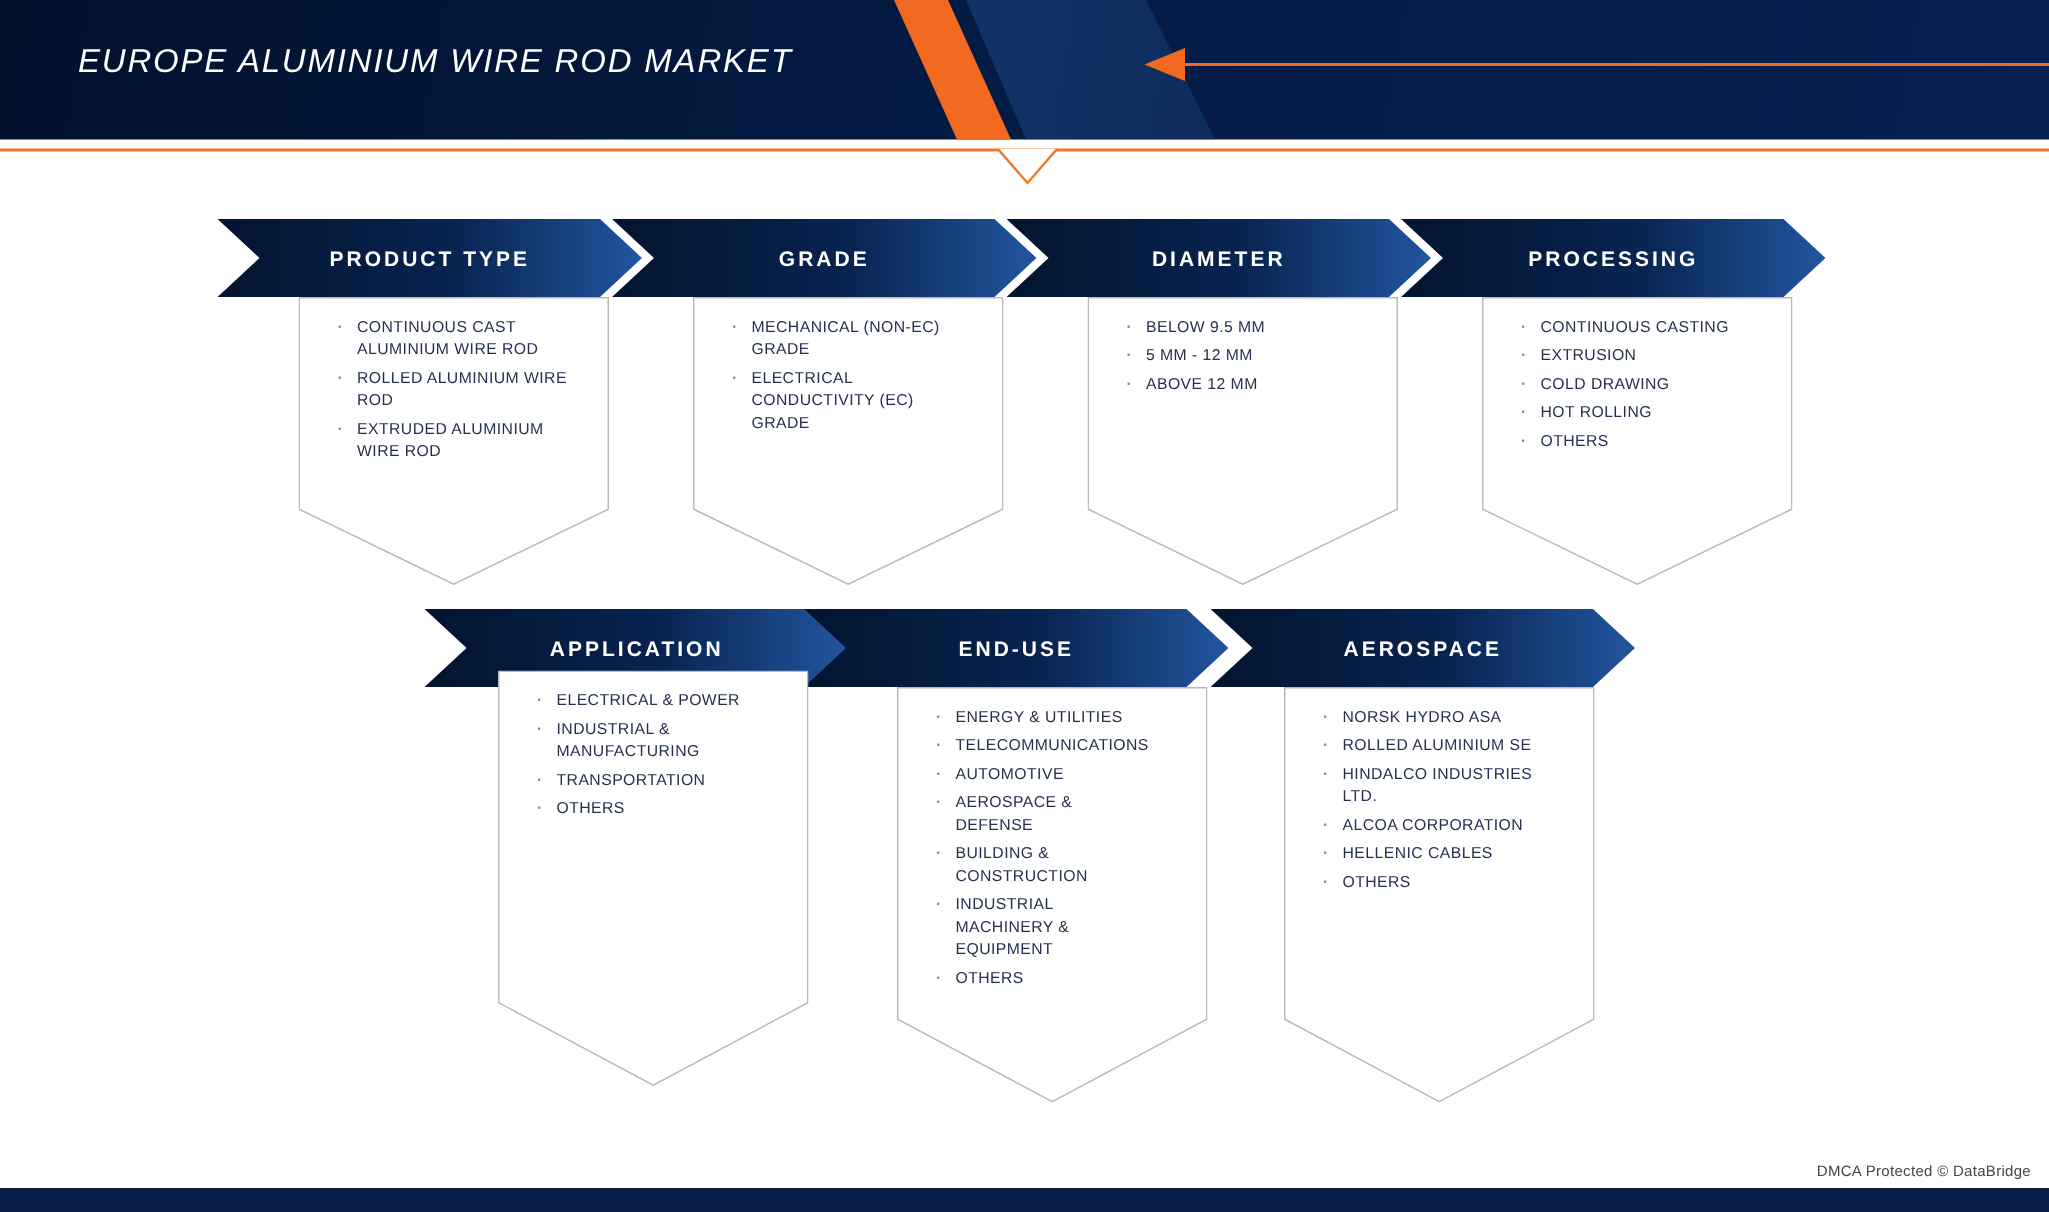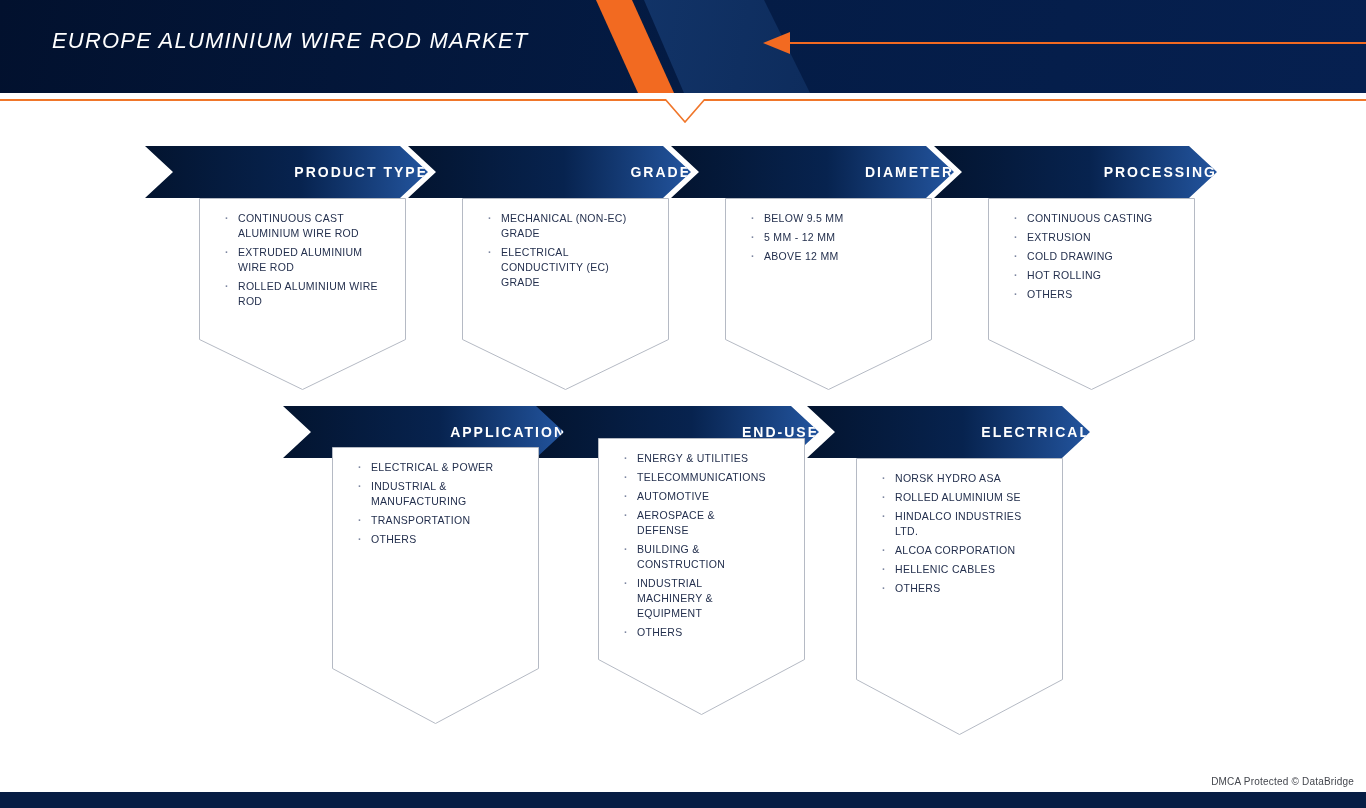--- a/index.html
+++ b/index.html
@@ -60,21 +60,21 @@
     position: absolute; left: 665px; top: 99px;
     width: 40px; height: 26px;
   }
 
   
   .ribbon {
     position: absolute;
     height: 52px;
     clip-path: polygon(0 0, calc(100% - 28px) 0, 100% 50%, calc(100% - 28px) 100%, 0 100%, 28px 50%);
     background: linear-gradient(90deg, #03142f 0%, #07234f 55%, #23559f 100%);
-    display: flex; align-items: center; justify-content: flex-end;
+    display: flex; align-items: center; justify-content: center;
     color: #ffffff;
     font-size: 14px;
     font-weight: 700;
     letter-spacing: 2px;
   }
   .row1 { top: 146px; }
   .row2 { top: 406px; }
 
   
   .box { position: absolute; }
@@ -142,22 +142,22 @@
 <div class="ribbon row1" style="left:934px;width:283px">
   <span>PROCESSING</span>
 </div>
 
 <div class="box" style="left:199px;top:198px;width:207px;height:192px">
   <svg width="207" height="192" viewBox="0 0 207 192">
     <polygon points="0.5,0.5 206.5,0.5 206.5,141.5 103.5,191.5 0.5,141.5" fill="#ffffff" stroke="#b5bac4" stroke-width="1"></polygon>
   </svg>
   <ul>
       <li>CONTINUOUS CAST ALUMINIUM WIRE ROD</li>
+      <li>ROLLED ALUMINIUM WIRE ROD</li>
       <li>EXTRUDED ALUMINIUM WIRE ROD</li>
-      <li>ROLLED ALUMINIUM WIRE ROD</li>
     </ul>
 </div>
 <div class="box" style="left:462px;top:198px;width:207px;height:192px">
   <svg width="207" height="192" viewBox="0 0 207 192">
     <polygon points="0.5,0.5 206.5,0.5 206.5,141.5 103.5,191.5 0.5,141.5" fill="#ffffff" stroke="#b5bac4" stroke-width="1"></polygon>
   </svg>
   <ul>
       <li>MECHANICAL (NON-EC) GRADE</li>
       <li>ELECTRICAL CONDUCTIVITY (EC) GRADE</li>
     </ul>
@@ -185,35 +185,35 @@
     </ul>
 </div>
 
 <div class="ribbon row2" style="left:283px;width:283px">
   <span>APPLICATION</span>
 </div>
 <div class="ribbon row2" style="left:536px;width:283px">
   <span>END-USE</span>
 </div>
 <div class="ribbon row2" style="left:807px;width:283px">
-  <span>ELECTRICAL</span>
+  <span>AEROSPACE</span>
 </div>
 
 <div class="box" style="left:332px;top:447px;width:207px;height:277px">
   <svg width="207" height="277" viewBox="0 0 207 277">
     <polygon points="0.5,0.5 206.5,0.5 206.5,221.5 103.5,276.5 0.5,221.5" fill="#ffffff" stroke="#b5bac4" stroke-width="1"></polygon>
   </svg>
   <ul>
       <li>ELECTRICAL &amp; POWER</li>
       <li>INDUSTRIAL &amp; MANUFACTURING</li>
       <li>TRANSPORTATION</li>
       <li>OTHERS</li>
     </ul>
 </div>
-<div class="box" style="left:598px;top:438px;width:182px;height:277px">
+<div class="box" style="left:598px;top:458px;width:182px;height:277px">
   <svg width="207" height="277" viewBox="0 0 207 277">
     <polygon points="0.5,0.5 206.5,0.5 206.5,221.5 103.5,276.5 0.5,221.5" fill="#ffffff" stroke="#b5bac4" stroke-width="1"></polygon>
   </svg>
   <ul>
       <li>ENERGY &amp; UTILITIES</li>
       <li>TELECOMMUNICATIONS</li>
       <li>AUTOMOTIVE</li>
       <li>AEROSPACE &amp; DEFENSE</li>
       <li>BUILDING &amp; CONSTRUCTION</li>
       <li>INDUSTRIAL MACHINERY &amp; EQUIPMENT</li>

